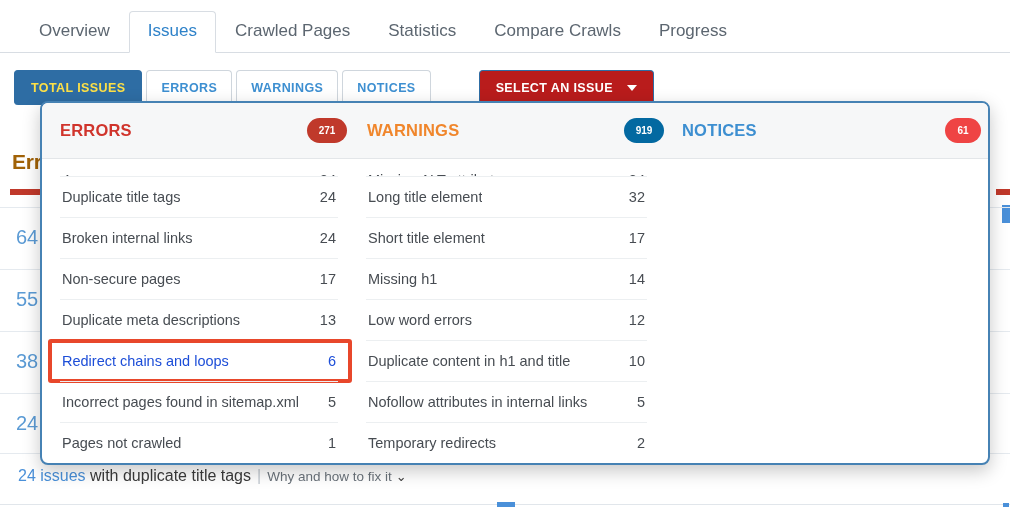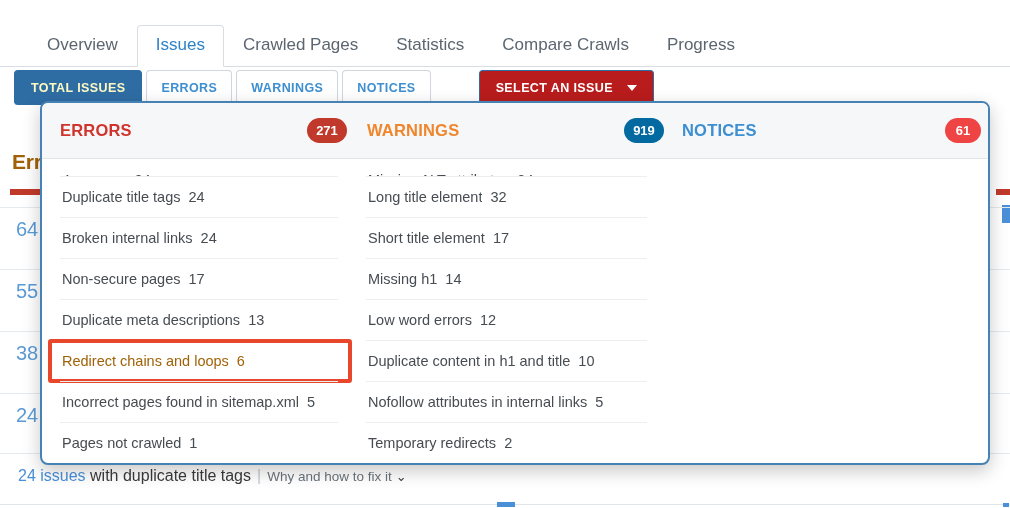--- a/index.html
+++ b/index.html
@@ -6,23 +6,23 @@
   html, body {
     width: 1010px; height: 508px;
     background: #ffffff;
     font-family: "Liberation Sans", sans-serif;
     overflow: hidden;
   }
   #root { position: relative; width: 1010px; height: 508px; background: #fff; }
 
   
   .tabbar {
-    position: absolute; left: 0; top: 0; width: 1010px; height: 67px;
+    position: absolute; left: 0; top: 0; width: 1010px; height: 53px;
     border-bottom: 1px solid #d8dde3; background: #fff;
-    display: flex; align-items: flex-end; padding-left: 28px;
+    display: flex; align-items: flex-end; padding-left: 20px;
   }
   .tab {
     font-size: 17px; color: #5c6670; padding: 10px 18px 13px 18px;
     line-height: 1; position: relative; bottom: -1px; white-space: nowrap;
     border: 1px solid transparent; border-radius: 4px 4px 0 0;
   }
   .tab.active {
     color: #2e82c9; background: #fff;
     border: 1px solid #d8dde3; border-bottom: 1px solid #fff;
     font-weight: 500;
@@ -34,21 +34,21 @@
     display: flex; align-items: stretch; gap: 4px;
   }
   .fbtn {
     font-size: 12.5px; font-weight: bold; letter-spacing: .4px;
     display: flex; align-items: center; justify-content: center;
     padding: 0 14px; border-radius: 4px 4px 0 0;
     border: 1px solid #cfd6dd; border-bottom: none;
     background: #fff; color: #3d8fd1; white-space: nowrap;
   }
   .fbtn.primary {
-    background: #2e6da4; color: #fef9c3; border-color: #2e6da4;
+    background: #2e6da4; color: #fde047; border-color: #2e6da4;
     border-radius: 4px; padding: 8px 16px; text-align: center;
   }
   .fbtn.select {
     background: #b91c1c; color: #fff; border-color: #2e6da4;
     border-radius: 4px 4px 0 0; margin-left: 44px; padding: 0 16px;
     gap: 14px;
   }
   .caret {
     width: 0; height: 0; border-left: 5px solid transparent;
     border-right: 5px solid transparent; border-top: 6px solid #fff;
@@ -65,21 +65,21 @@
     background: #c0392b;
   }
   .bg-redbar.right {
     left: 996px; top: 189px; width: 40px;
   }
   .bg-blueblock {
     position: absolute; left: 1002px; top: 205px; width: 20px; height: 18px;
     background: #4a90d9;
   }
   .bg-num {
-    position: absolute; left: 16px; font-size: 20px; color: #5b9bd5;
+    position: absolute; left: 16px; font-size: 20px; color: #5b9bd5; margin-top: 8px;
   }
   .bg-hr {
     position: absolute; left: 0px; width: 1010px; height: 1px; background: #e5eaef;
   }
   .bg-footer {
     position: absolute; left: 18px; top: 467px; font-size: 16px;
     color: #3b3b3b; white-space: nowrap;
   }
   .bg-footer .lnk { color: #4a90d9; }
   .bg-footer .sep { color: #c2c9d0; padding: 0 6px; }
@@ -108,49 +108,49 @@
     display: flex; align-items: center;
   }
   .head-group { display: flex; align-items: center; position: absolute; }
   .head-label { font-size: 16.5px; font-weight: bold; letter-spacing: .2px; }
   .head-label.errors   { color: #d0342c; }
   .head-label.warnings { color: #f0862c; }
   .head-label.notices  { color: #3d8fd1; }
   .badge {
     display: inline-flex; align-items: center; justify-content: center;
     min-width: 40px; height: 25px; border-radius: 13px;
-    color: #fff; font-size: 13px; font-weight: bold; padding: 0 9px;
+    color: #fff; font-size: 10px; font-weight: bold; padding: 0 9px;
   }
   .badge.errors   { background: #c0392b; }
   .badge.warnings { background: #0369a1; }
   .badge.notices  { background: #ef4444; min-width: 36px; }
 
   .panel-body { position: relative; height: 306px; overflow: hidden; }
   .col {
     position: absolute; top: 0; width: 278px;
   }
   .col.left  { left: 18px; }
   .col.right { left: 324px; width: 281px; }
 
   .irow {
     position: relative; display: flex; align-items: center;
-    justify-content: flex-start; height: 41px;
+    justify-content: space-between; height: 41px;
     border-top: 1px solid #eceff1;
     font-size: 14.5px; color: #474c52; padding: 0 2px;
   }
   .irow:first-child { border-top: none; }
   .irow .lab { white-space: nowrap; overflow: hidden; }
   .irow .cnt { color: #474c52; padding-left: 8px; }
   .irow.clipped {
     height: 17px; align-items: flex-end; overflow: hidden; border-top: none;
   }
   .irow.clipped .lab, .irow.clipped .cnt {
     position: relative; top: 12px;
   }
-  .irow.highlight .lab, .irow.highlight .cnt { color: #a16207; }
+  .irow.highlight .lab, .irow.highlight .cnt { color: #1d4ed8; }
   .hl-box {
     position: absolute; left: -12px; right: -14px; top: -2px; bottom: -2px;
     border: 4px solid #e8472b; border-radius: 3px; pointer-events: none;
   }
 </style>
 </head>
 <body>
 
 <div id="root">
 

